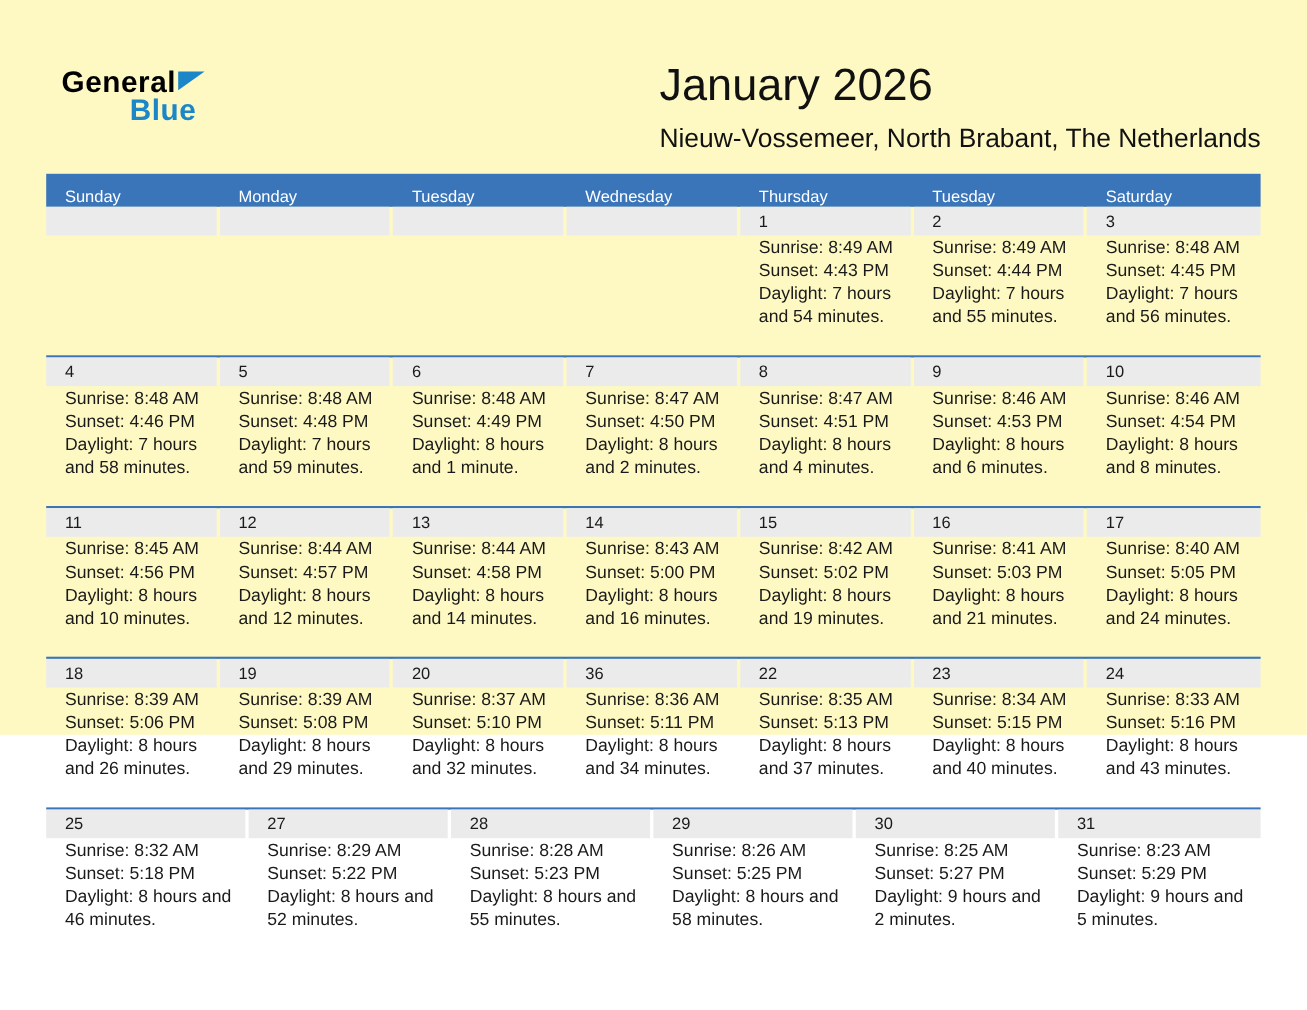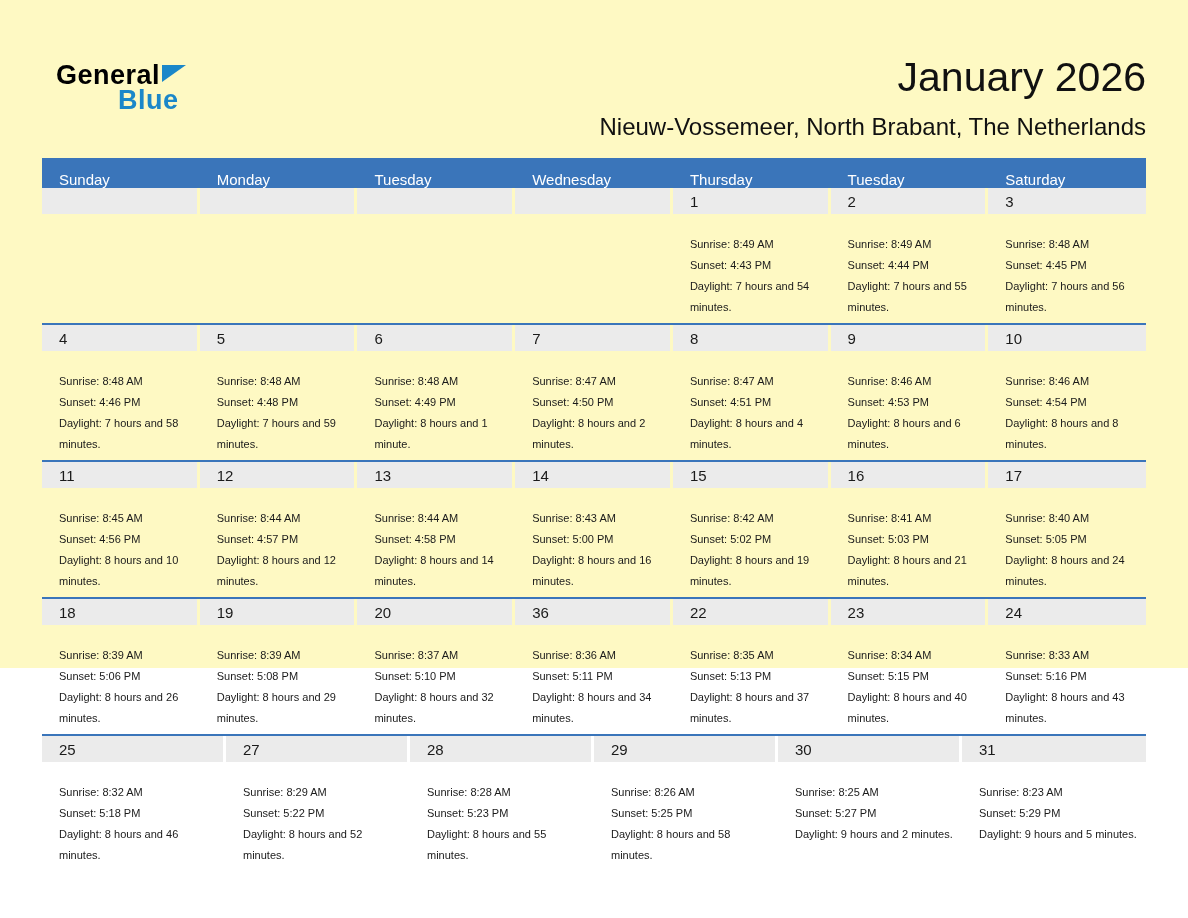--- a/index.html
+++ b/index.html
@@ -25,21 +25,21 @@
   .logo-general { font-size: 27px; font-weight: 600; color: #000; letter-spacing: 0.5px; }
   .logo-triangle {
     display: inline-block;
     width: 0; height: 0;
     border-left: 24px solid #1b87c9;
     border-bottom: 17px solid transparent;
     margin-left: 2px; margin-top: 3px;
   }
   .logo-blue { font-size: 27px; font-weight: 600; color: #1b87c9; margin-left: 62px; margin-top: -2px; letter-spacing: 0.5px; }
 
-  .titles { text-align: right; padding-top: 4px; }
+  .titles { padding-top: 4px; }
   .title { font-size: 41px; font-weight: 400; color: #111; }
   .subtitle { font-size: 24px; font-weight: 400; color: #111; margin-top: 12px; }
 
   
   .calendar { margin: 0 42px; }
   .weekday-row {
     display: flex;
     background: #3a75ba;
     height: 30px;
     align-items: flex-end;
@@ -63,22 +63,22 @@
     background: #ebebeb;
     margin-right: 3px;
     display: flex;
     align-items: center;
     padding-left: 17px;
     flex: none;
   }
   .day-cell:last-child .day-band { margin-right: 0; }
   .day-number { font-size: 15px; color: #1a1a1a; }
   .day-body {
-    padding: 20px 8px 0 17px;
-    font-size: 11px;
+    padding: 1px 8px 0 17px;
+    font-size: 16px;
     line-height: 21px;
     color: #1a1a1a;
   }
 </style>
 </head>
 <body>
 
 <div class="page">
 
   <div class="top">

